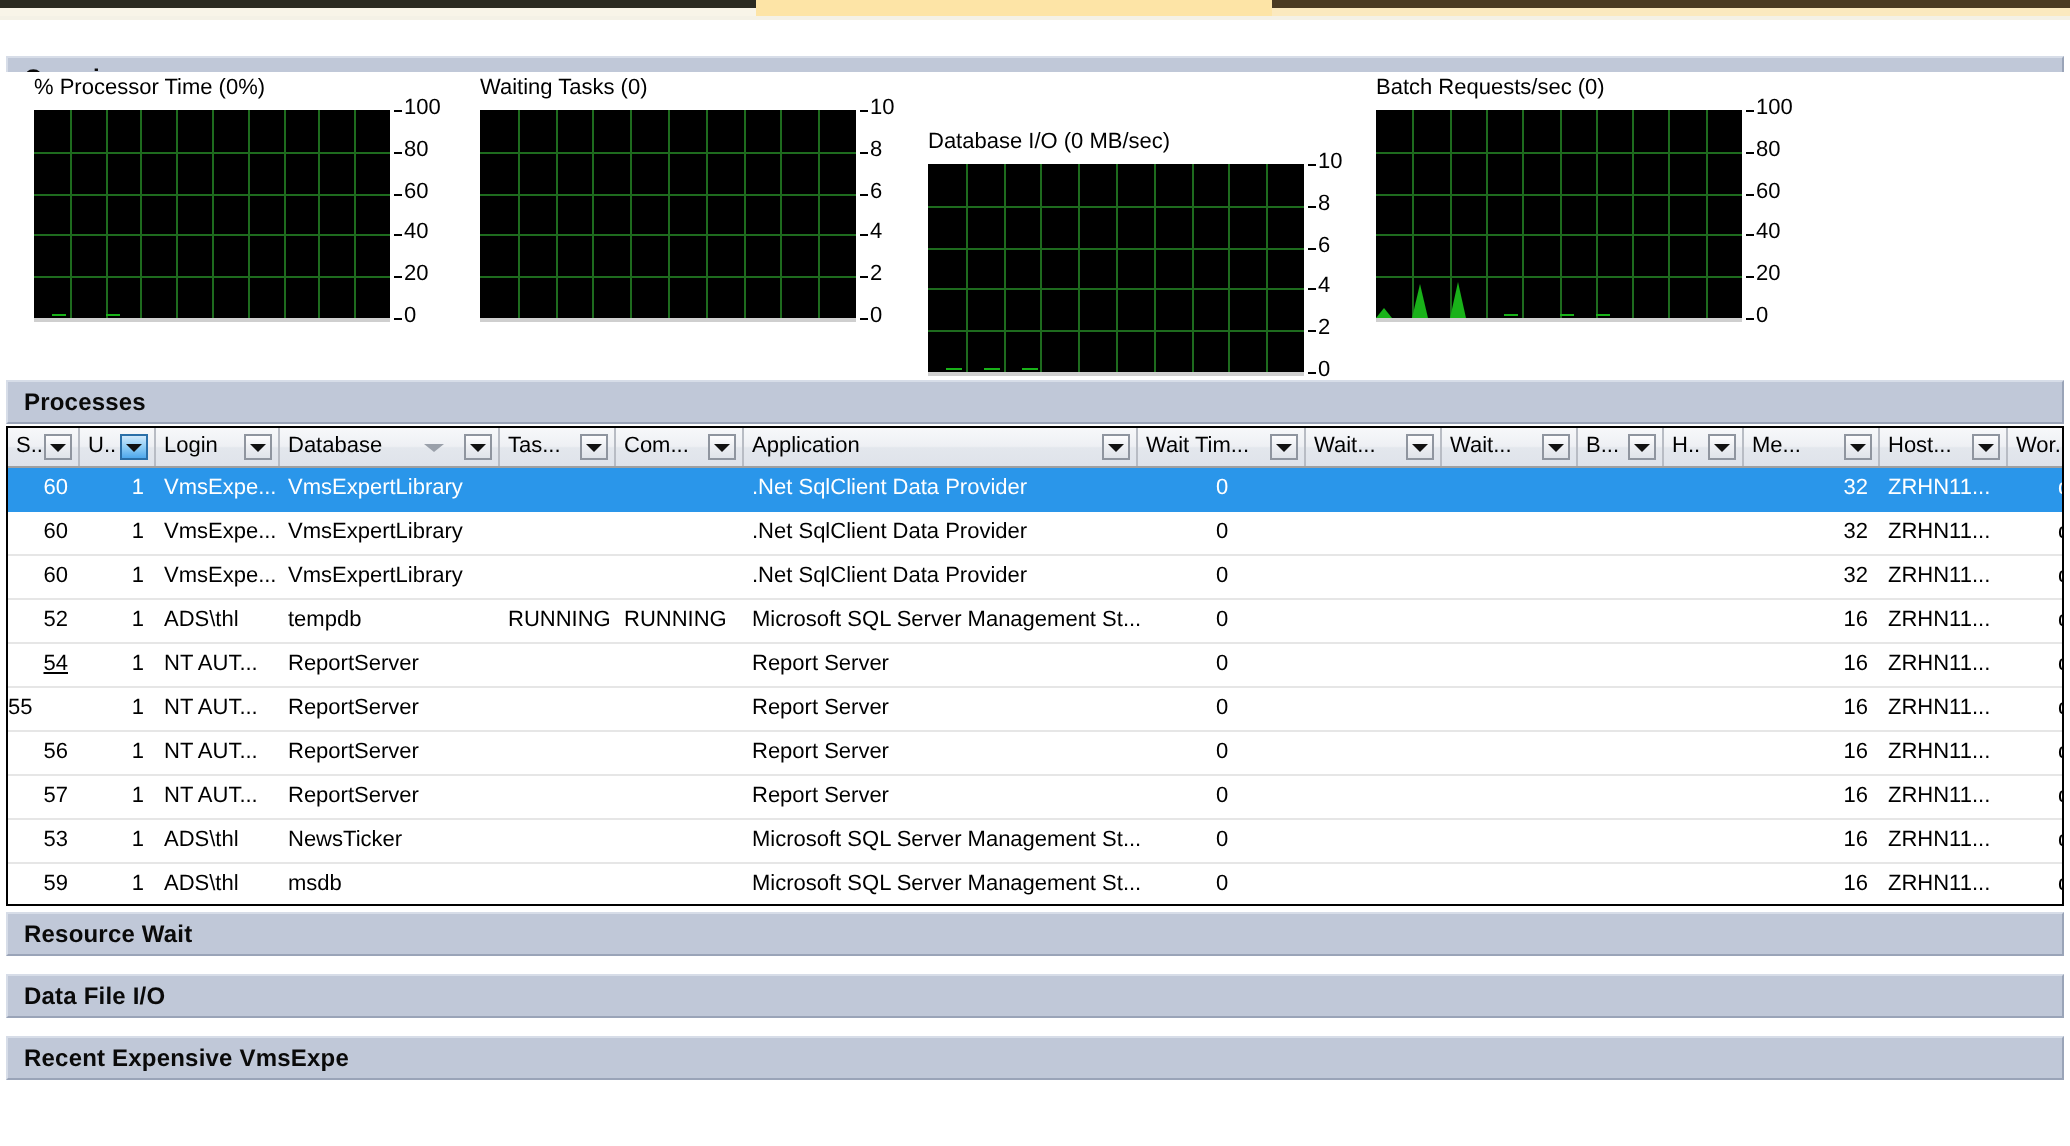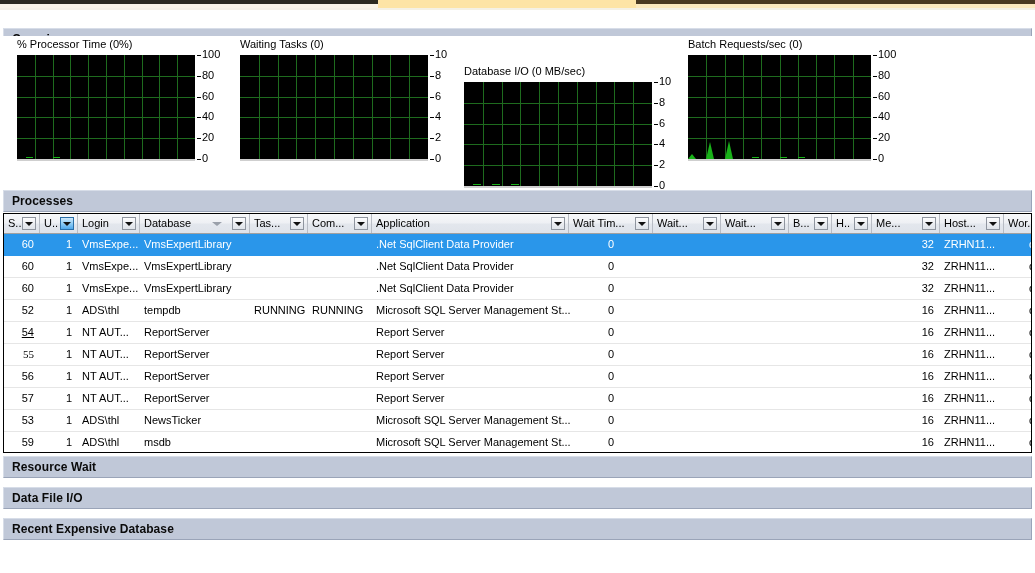--- a/index.html
+++ b/index.html
@@ -476,21 +476,21 @@
         <div class="gcell" style="left: 36px; width: 32px; text-align: right;">1</div>
         <div class="gcell" style="left: 74px; width: 126px; padding-left: 4px;">NT AUT...</div>
         <div class="gcell" style="left: 136px; width: 174px; padding-left: 4px;">ReportServer</div>
         <div class="gcell" style="left: 368px; width: 261px; padding-left: 4px;">Report Server</div>
         <div class="gcell" style="left: 565px; width: 84px; text-align: center;">0</div>
         <div class="gcell" style="left: 868px; width: 62px; text-align: right;">16</div>
         <div class="gcell" style="left: 936px; width: 128px; padding-left: 4px;">ZRHN11...</div>
         <div class="gcell" style="left: 1000px; width: 58px; text-align: right;">default</div>
       </div>
       <div class="grow">
-        <div class="gcell" style="left: 0px; width: 30px; text-align: right; font-family: Liberation Serif, serif;">55</div>
+        <div class="gcell" style="left: 0px; width: 30px; ">55</div>
         <div class="gcell" style="left: 36px; width: 32px; text-align: right;">1</div>
         <div class="gcell" style="left: 74px; width: 126px; padding-left: 4px;">NT AUT...</div>
         <div class="gcell" style="left: 136px; width: 174px; padding-left: 4px;">ReportServer</div>
         <div class="gcell" style="left: 368px; width: 261px; padding-left: 4px;">Report Server</div>
         <div class="gcell" style="left: 565px; width: 84px; text-align: center;">0</div>
         <div class="gcell" style="left: 868px; width: 62px; text-align: right;">16</div>
         <div class="gcell" style="left: 936px; width: 128px; padding-left: 4px;">ZRHN11...</div>
         <div class="gcell" style="left: 1000px; width: 58px; text-align: right;">default</div>
       </div>
       <div class="grow">
@@ -540,15 +540,15 @@
     </div>
 </div>
 
 <div class="section-bar" id="bar-resource-waits">
   <span class="title">Resource Wait</span>
 </div>
 <div class="section-bar" id="bar-data-file-io">
   <span class="title">Data File I/O</span>
 </div>
 <div class="section-bar" id="bar-recent-queries">
-  <span class="title">Recent Expensive Database</span>
+  <span class="title">Recent Expensive VmsExpe</span>
 </div>
 <div id="bottom-filler"></div>
 
 </body></html>

